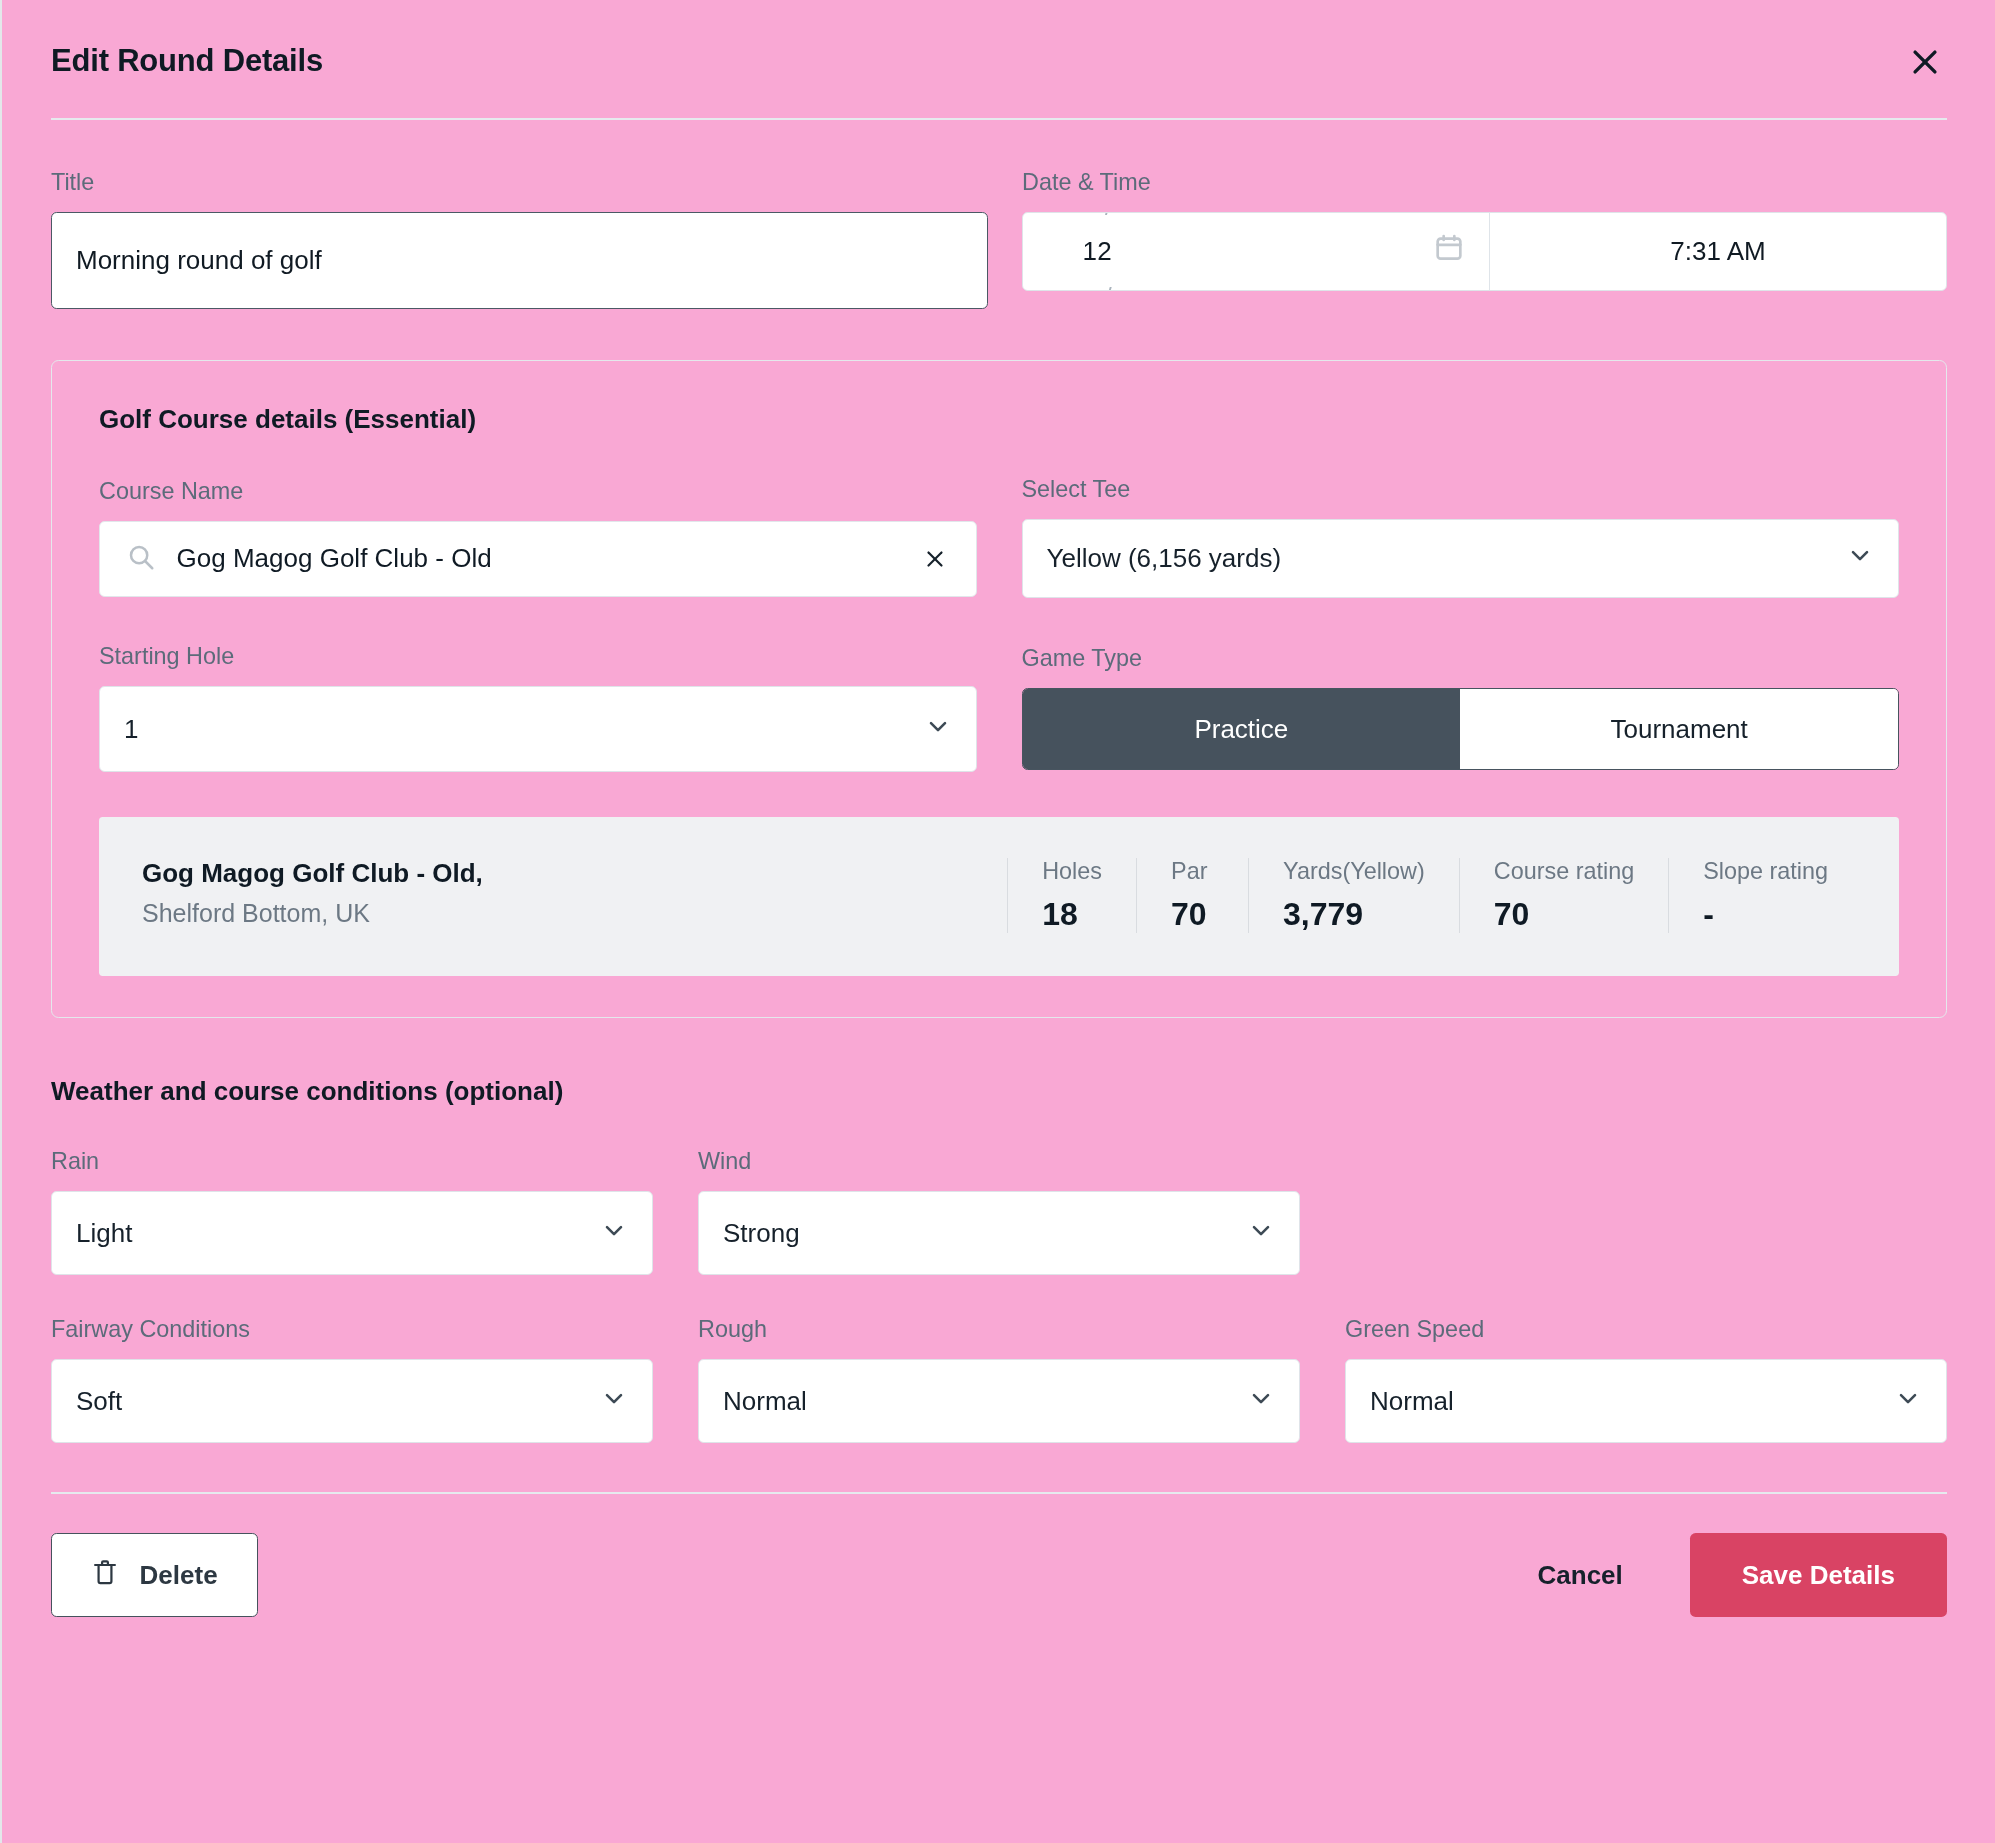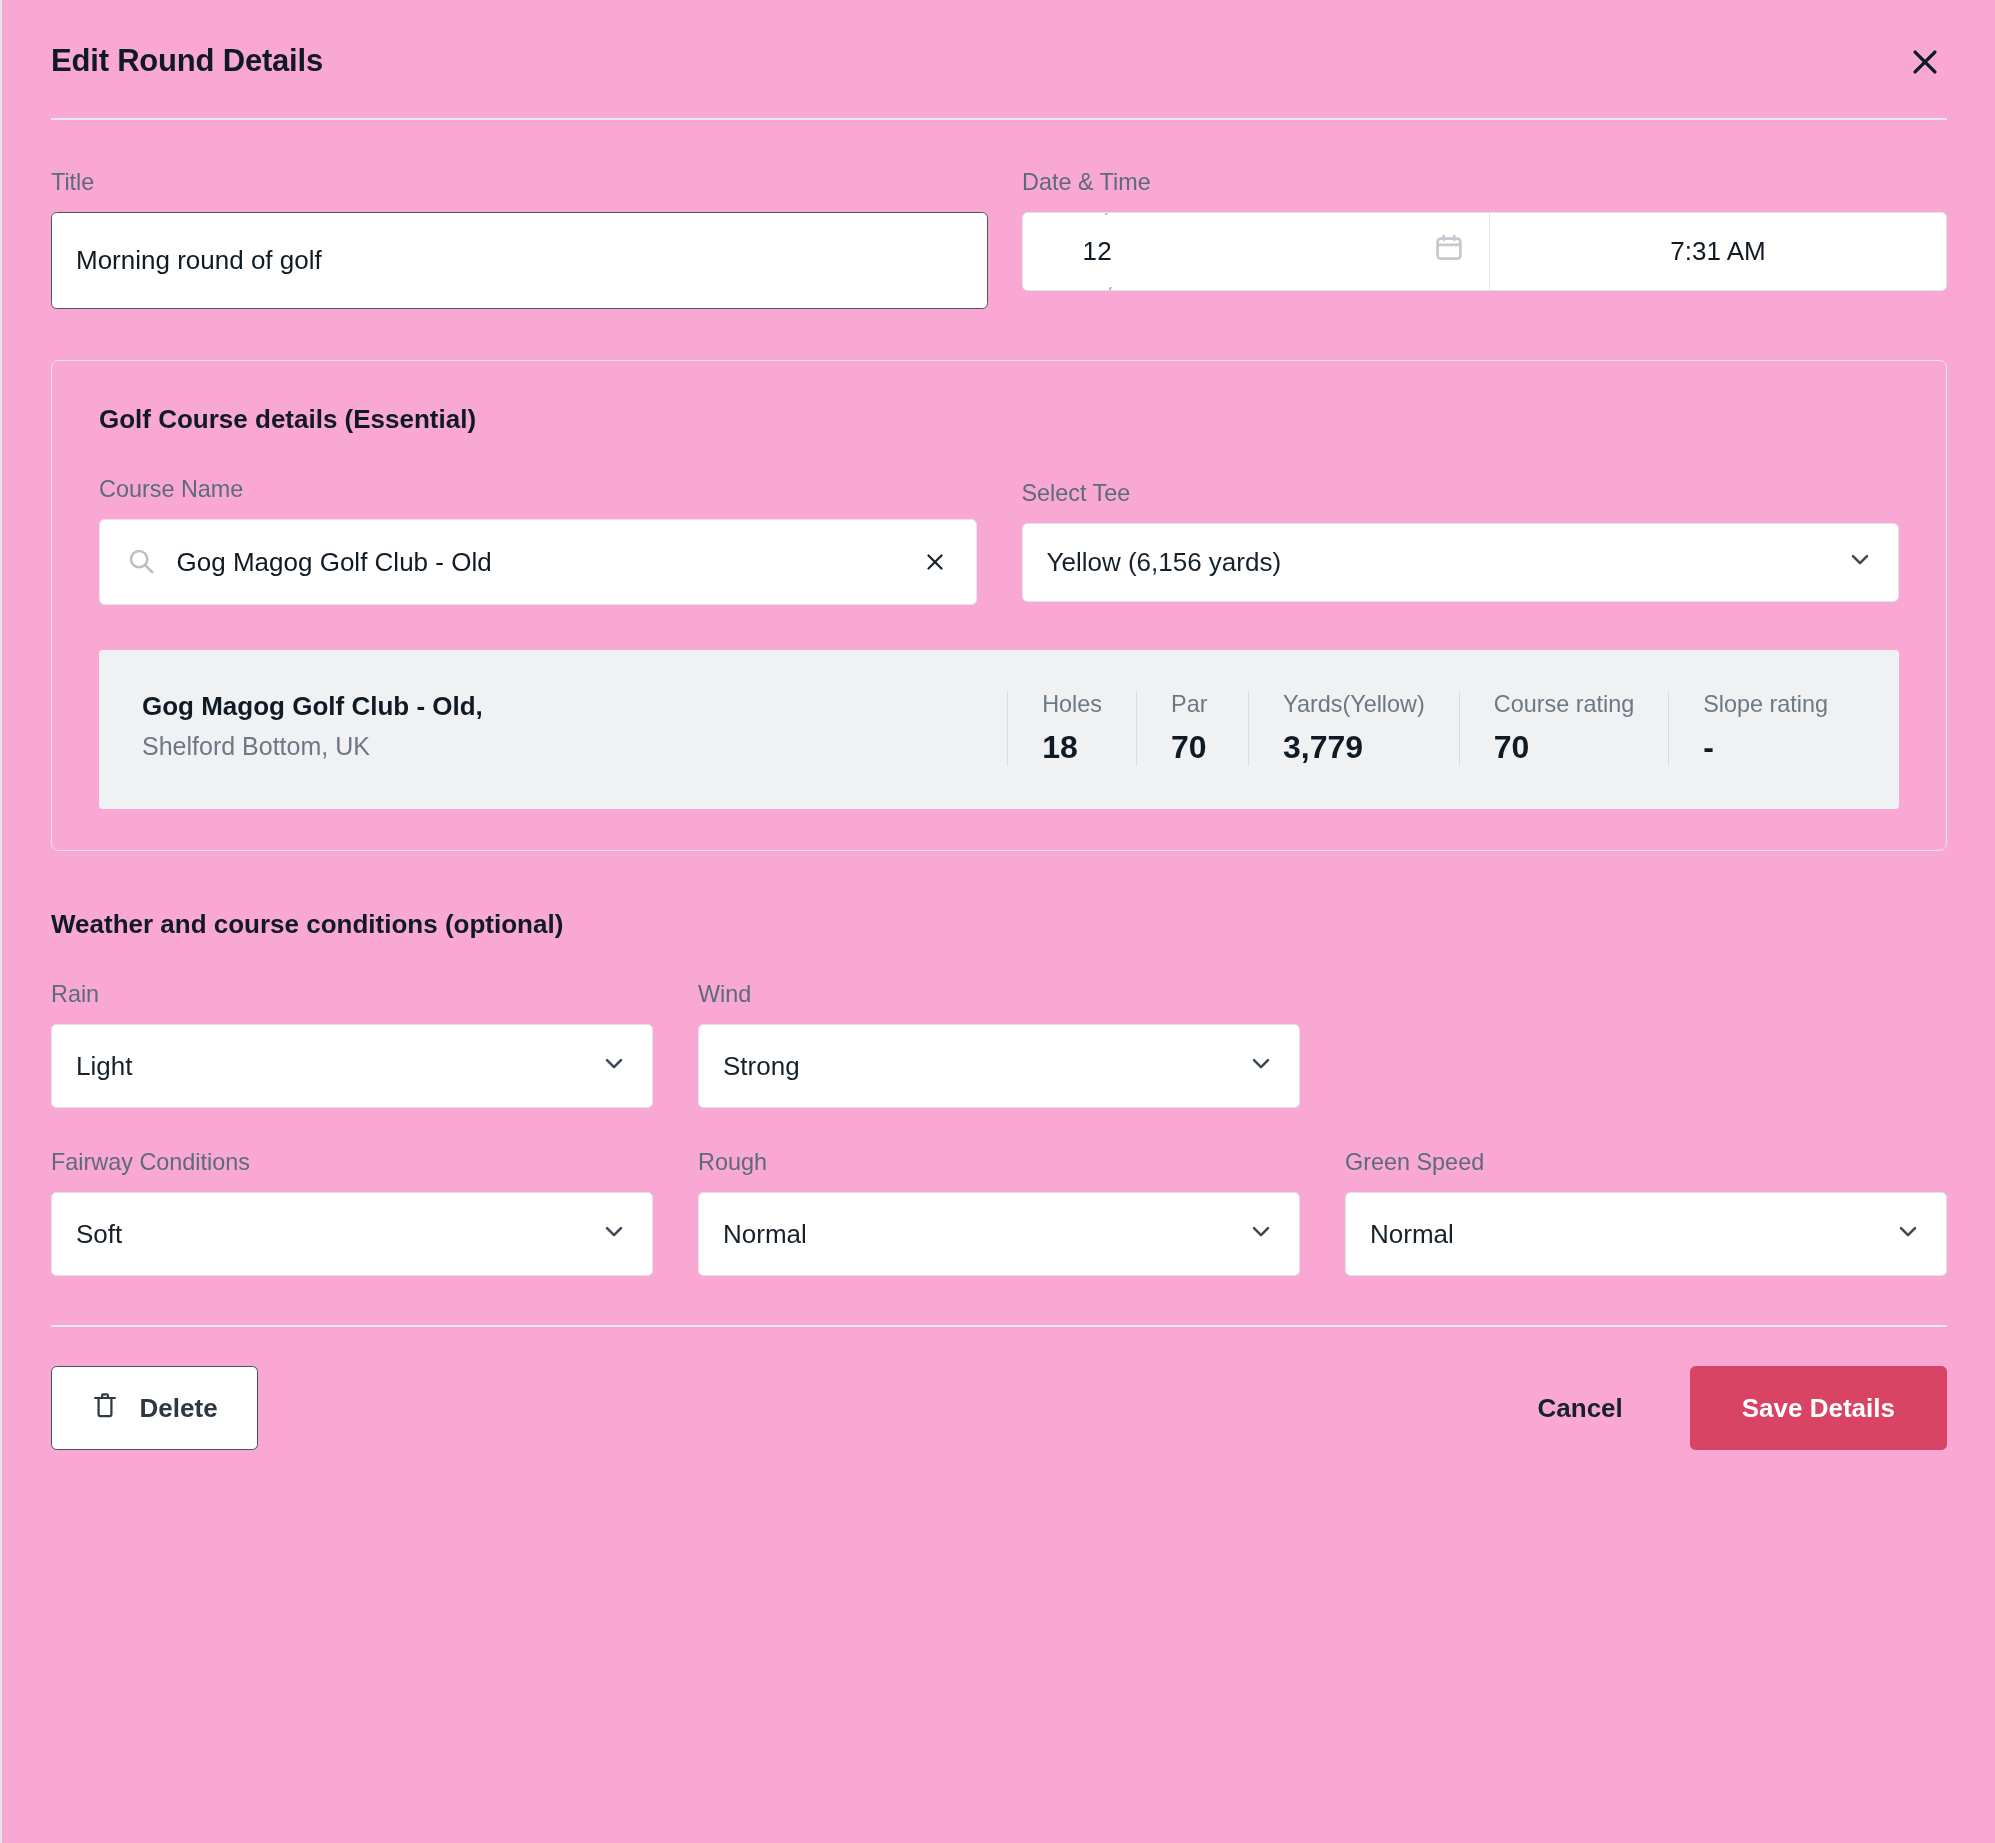--- a/index.html
+++ b/index.html
@@ -132,21 +132,21 @@
     margin-bottom: 41px;
   }
   .card-row {
     display: flex;
     gap: 45px;
     align-items: center;
   }
   .card-col { flex: 1; }
 
   .search-input {
-    height: 86px;
+    height: 76px;
     border: 1.9px solid #e2e7eb;
     border-radius: 5.6px;
     background: #fff;
     display: flex;
     align-items: center;
     padding: 0 22.5px 0 26px;
     gap: 20.6px;
   }
   .search-input .val {
     flex: 1;
@@ -356,20 +356,40 @@
           <span>Yellow (6,156 yards)</span>
           <span class="chev">
             <svg width="28" height="28" viewBox="0 0 24 24" fill="none" stroke="#3d4a55" stroke-width="2.2" stroke-linecap="round" stroke-linejoin="round">
               <polyline points="6,9.5 12,15.5 18,9.5"></polyline>
             </svg>
           </span>
         </div>
       </div>
     </div>
 
+    <div class="card-row card-row-2">
+      <div class="card-col">
+        <span class="field-label">Starting Hole</span>
+        <div class="select-box" style="height:86px;">
+          <span>1</span>
+          <span class="chev">
+            <svg width="28" height="28" viewBox="0 0 24 24" fill="none" stroke="#3d4a55" stroke-width="2.2" stroke-linecap="round" stroke-linejoin="round">
+              <polyline points="6,9.5 12,15.5 18,9.5"></polyline>
+            </svg>
+          </span>
+        </div>
+      </div>
+      <div class="card-col">
+        <span class="field-label">Game Type</span>
+        <div class="seg-group">
+          <button class="seg active">Practice</button>
+          <button class="seg">Tournament</button>
+        </div>
+      </div>
+    </div>
 
     <div class="stats">
       <div class="stats-name">
         <div class="n1">Gog Magog Golf Club - Old,</div>
         <div class="n2">Shelford Bottom, UK</div>
       </div>
       <div class="stat">
         <span class="k">Holes</span>
         <span class="v">18</span>
       </div>

